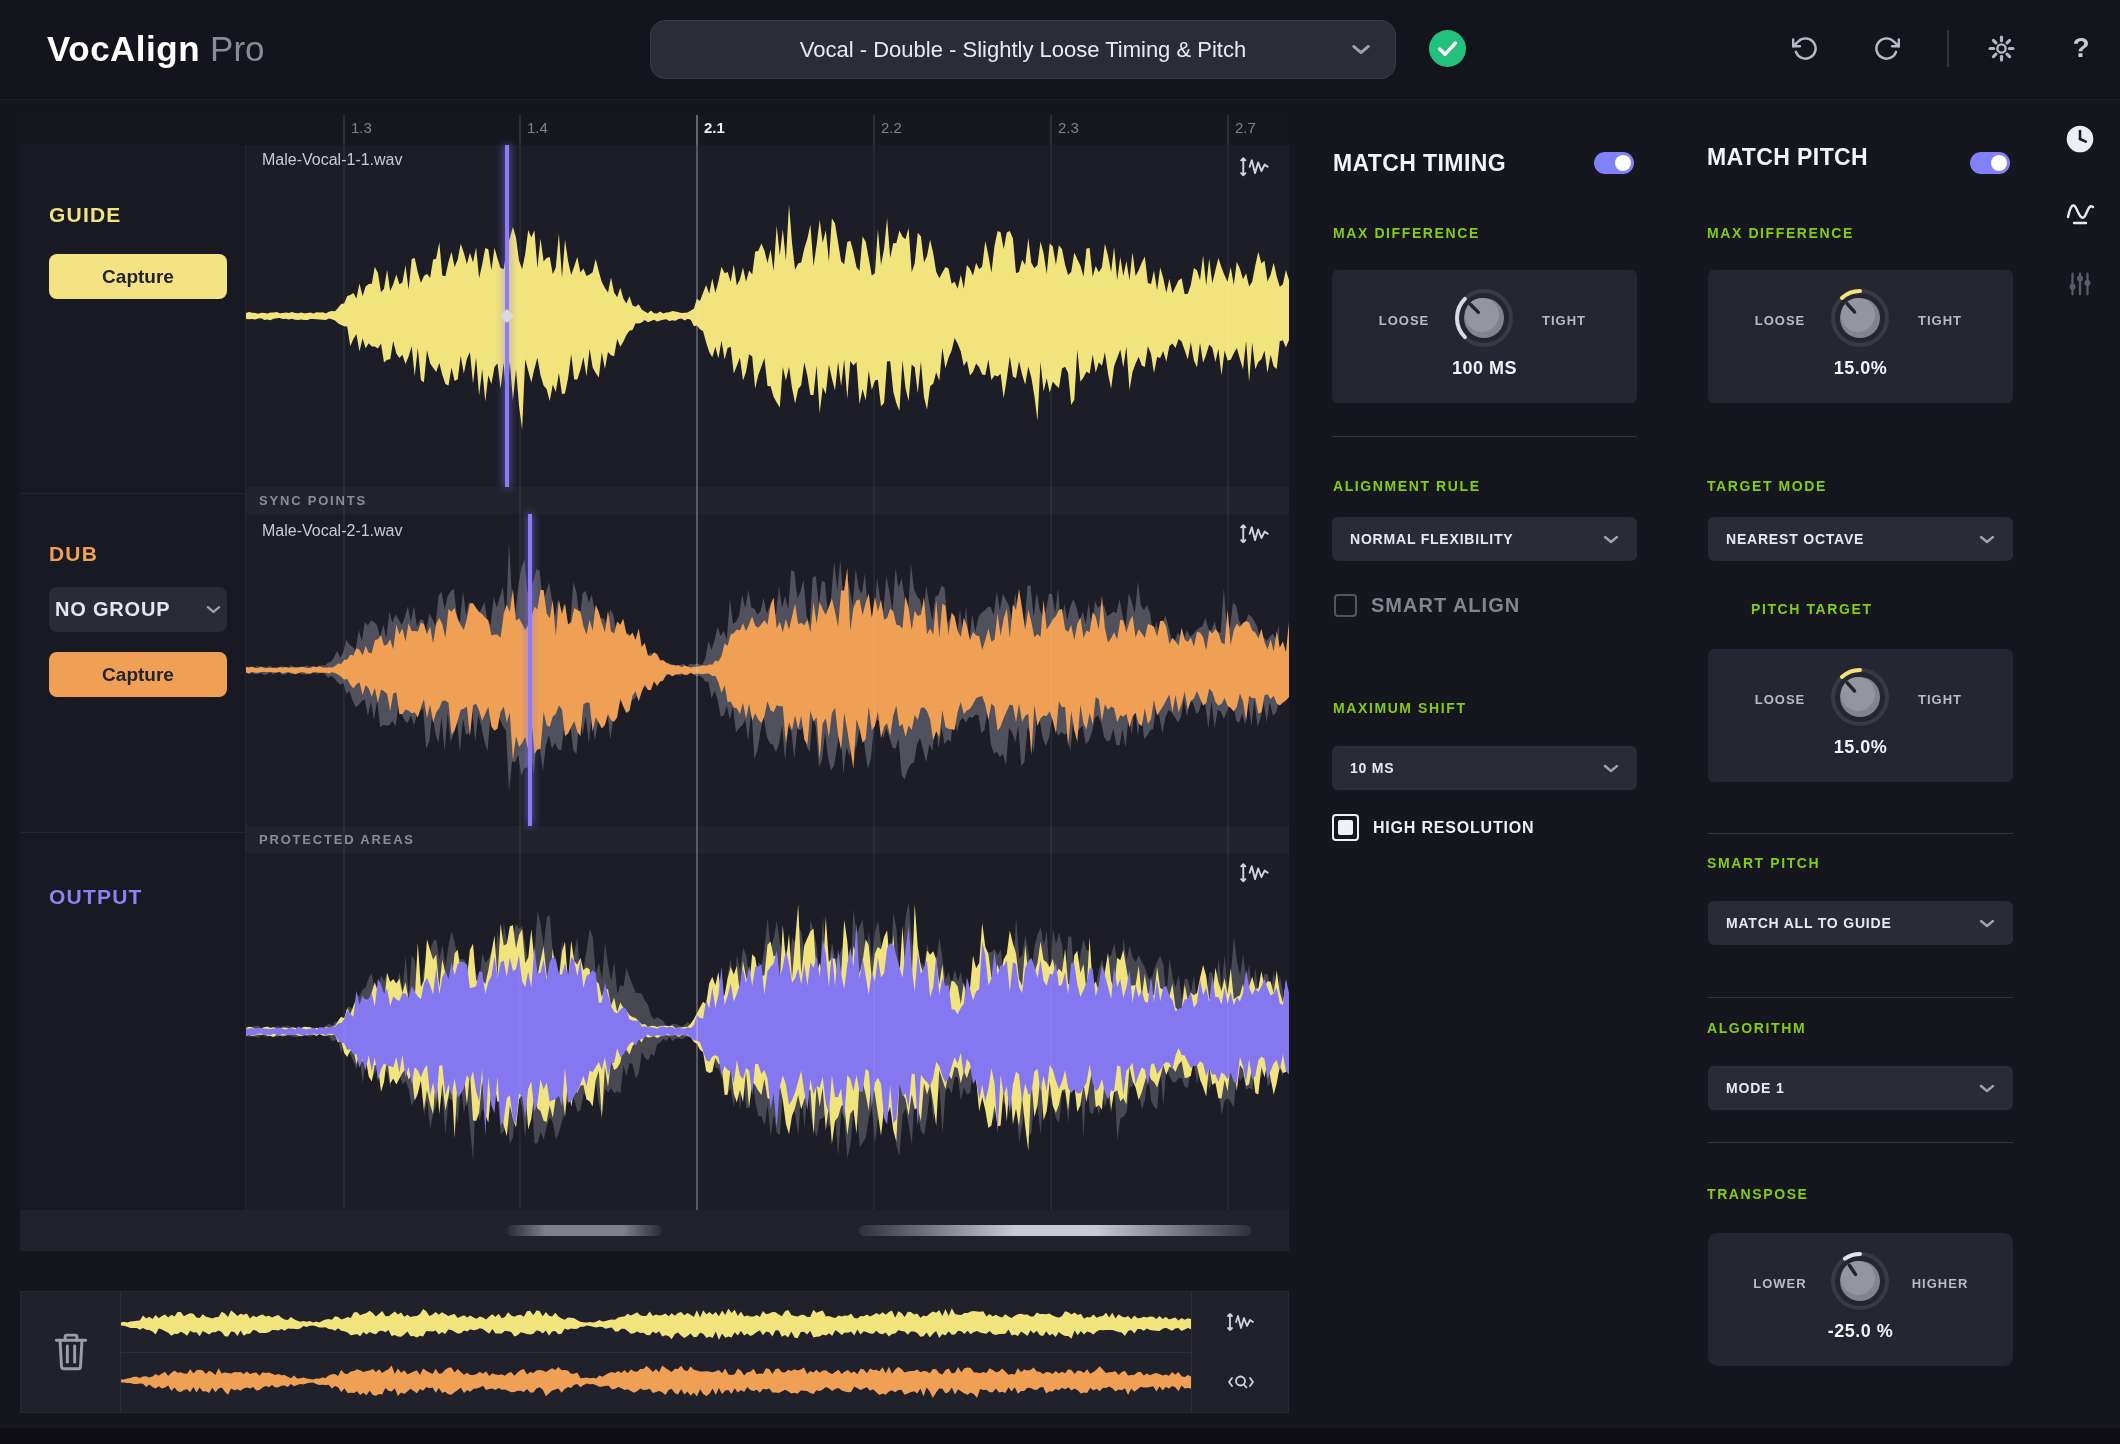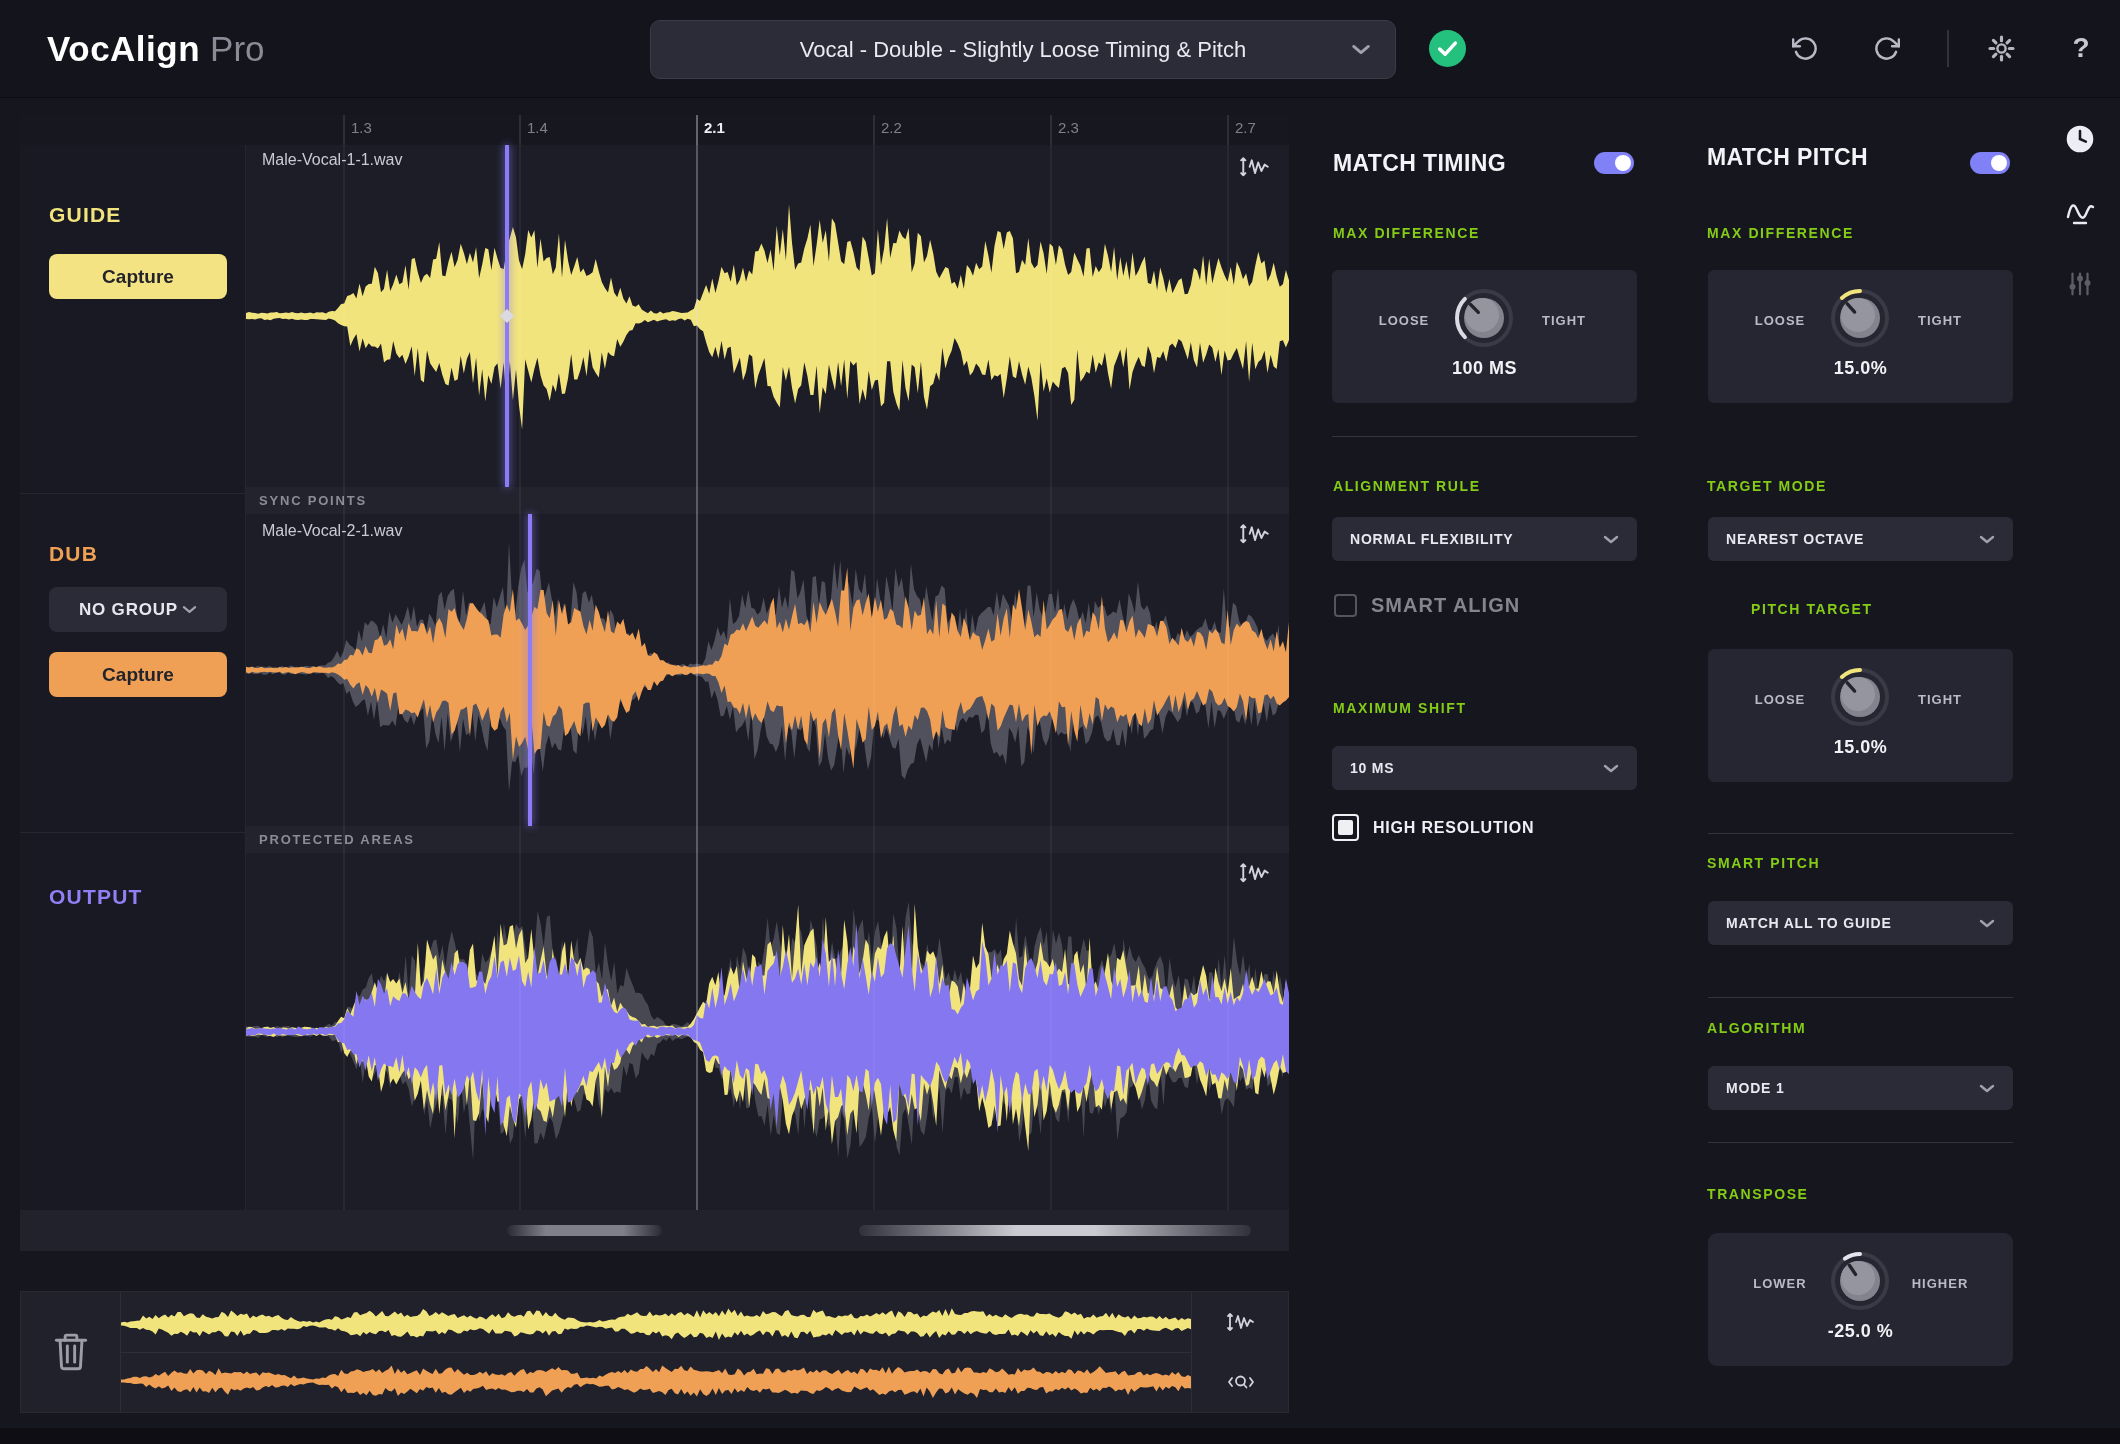--- a/index.html
+++ b/index.html
@@ -5,21 +5,21 @@
   html,body{margin:0;padding:0;background:#0d0d12;}
   .app{position:relative;width:2120px;height:1444px;background:#16161f;overflow:hidden;
        font-family:"Liberation Sans",sans-serif;color:#e8e9f0;}
 
   
   .topbar{position:absolute;left:0;top:0;width:2120px;height:97px;background:#14141c;border-bottom:1px solid #0d0d13;}
   .brand{position:absolute;left:47px;top:0;height:97px;display:flex;align-items:center;gap:10px;font-size:35px;}
   .brand-main{color:#ffffff;font-weight:800;letter-spacing:.5px;}
   .brand-suffix{color:#8b8b98;font-weight:400;}
   .preset{position:absolute;left:650px;top:20px;width:744px;height:57px;background:#2c2c38;border:1px solid #3b3b47;
-          border-radius:10px;display:flex;align-items:center;justify-content:center;color:#e9eaf1;font-size:22px;cursor:pointer;}
+          border-radius:15px;display:flex;align-items:center;justify-content:center;color:#e9eaf1;font-size:22px;cursor:pointer;}
   .preset .chev{position:absolute;right:24px;width:20px;height:11px;}
   svg.chev{stroke:#a0a1ad;fill:none;stroke-width:2.4;stroke-linecap:round;stroke-linejoin:round;}
   #check-badge{position:absolute;left:1428px;top:29px;width:39px;height:39px;}
   .tb-btn{position:absolute;top:26px;width:44px;height:44px;background:none;border:none;padding:0;
           display:flex;align-items:center;justify-content:center;cursor:pointer;color:#b8b9c4;}
   #undo-btn{left:1783px;} #redo-btn{left:1864px;} #settings-btn{left:1979px;} #help-btn{left:2059px;font-size:28px;font-weight:700;color:#c7c8d2;}
   .tb-sep{position:absolute;left:1947px;top:30px;width:2px;height:37px;background:#33333e;}
 
   
   #ruler{position:absolute;left:20px;top:115px;width:1269px;height:30px;background:#17171f;cursor:pointer;}
@@ -29,21 +29,21 @@
   .tick.major span{color:#ecedf5;font-weight:700;}
 
   #labelcol{position:absolute;left:20px;top:145px;width:226px;height:1065px;background:#191923;border-right:1px solid #262631;box-sizing:border-box;}
   .lc-sep{position:absolute;left:0;width:100%;height:1px;background:#262631;}
   .tracktitle{position:absolute;left:29px;font-size:21px;font-weight:800;letter-spacing:1.2px;}
   #guide-label{top:58px;color:#f2e47c;} #dub-label{top:397px;color:#efa055;} #output-label{top:740px;color:#9180f5;}
   .capture{position:absolute;left:29px;width:178px;height:45px;border:none;border-radius:8px;font-size:19px;font-weight:700;
            color:#23232c;font-family:inherit;cursor:pointer;}
   #guide-capture{top:109px;background:#f4e382;} #dub-capture{top:507px;background:#efa055;}
   .mini-dd{position:absolute;left:29px;top:442px;width:178px;height:45px;background:#2b2b38;border-radius:8px;display:flex;
-           align-items:center;padding:0 30px;box-sizing:border-box;font-size:17px;font-weight:700;letter-spacing:.8px;color:#e6e7ee;cursor:pointer;}
+           align-items:center;padding:0 6px;box-sizing:border-box;font-size:20px;font-weight:700;letter-spacing:.8px;color:#e6e7ee;cursor:pointer;}
   .mini-dd .chev{margin-left:auto;width:15px;height:9px;}
 
   #trackcol{position:absolute;left:246px;top:145px;width:1043px;height:1065px;}
   .track{position:absolute;left:0;width:1043px;background:#1d1d28;overflow:hidden;cursor:pointer;}
   #track-guide{top:0;height:342px;} #track-dub{top:369px;height:312px;} #track-output{top:708px;height:357px;}
   .track svg{position:absolute;left:0;top:0;width:100%;height:100%;}
   .strip{position:absolute;left:0;width:1043px;height:27px;background:#23232e;display:flex;align-items:center;padding-left:13px;box-sizing:border-box;}
   #strip-sync{top:342px;} #strip-prot{top:681px;}
   .strip span{font-size:13px;font-weight:700;letter-spacing:1.8px;color:#8b8c97;}
   .gl{position:absolute;top:0;height:1065px;width:1.5px;background:rgba(255,255,255,.05);pointer-events:none;}

